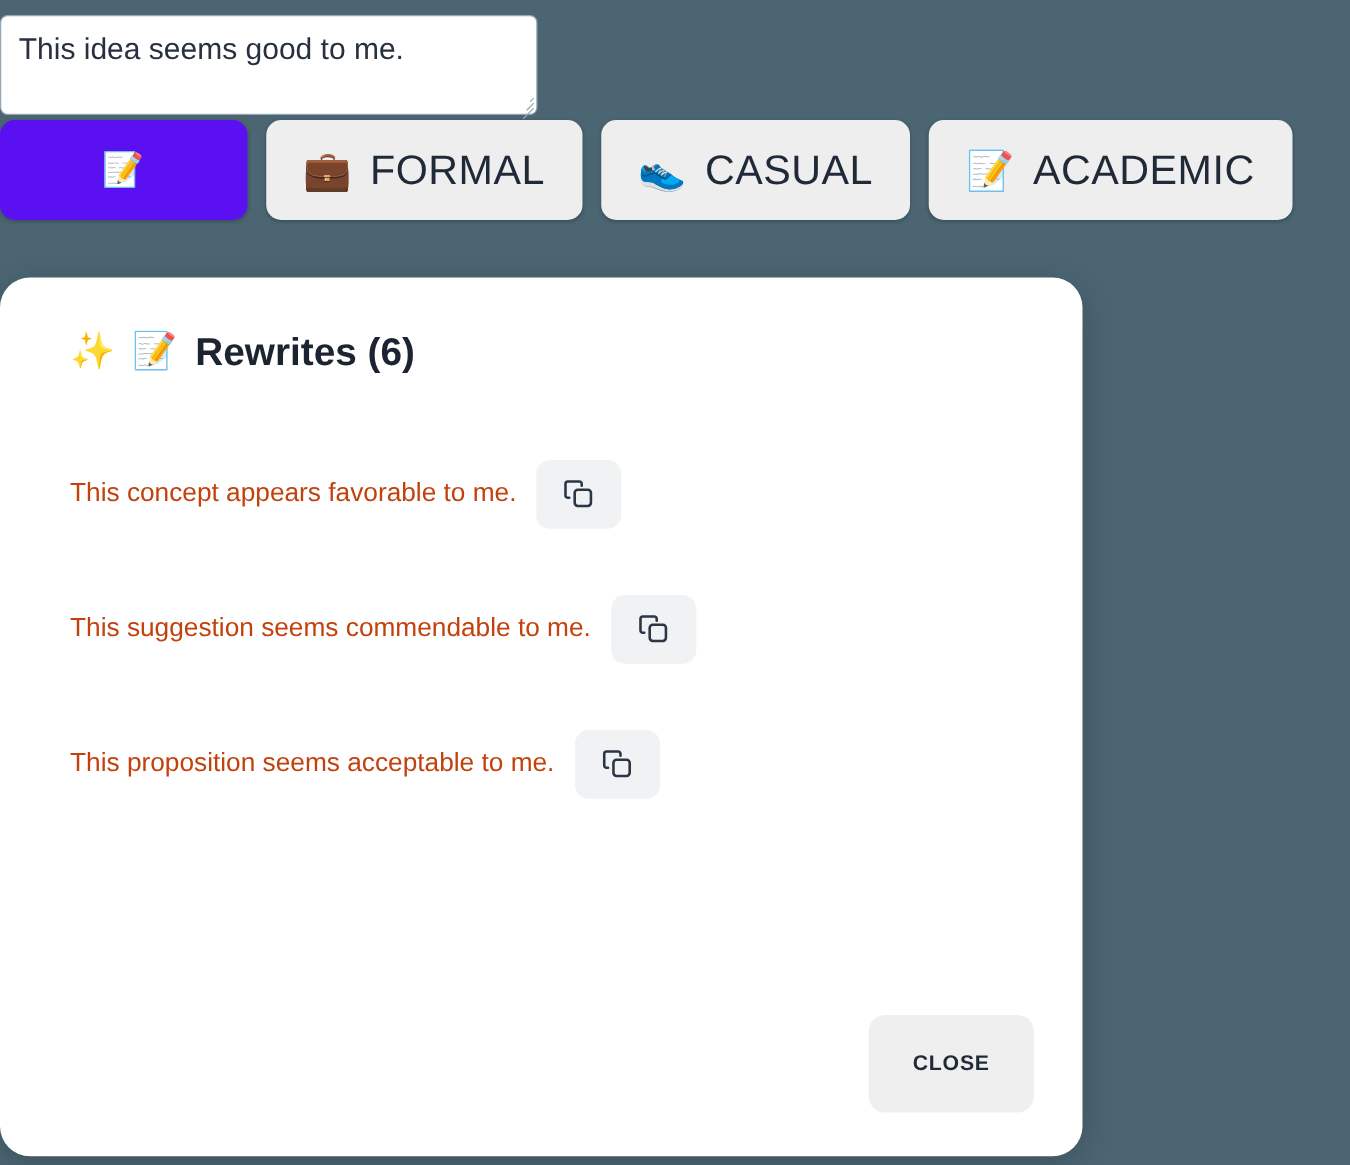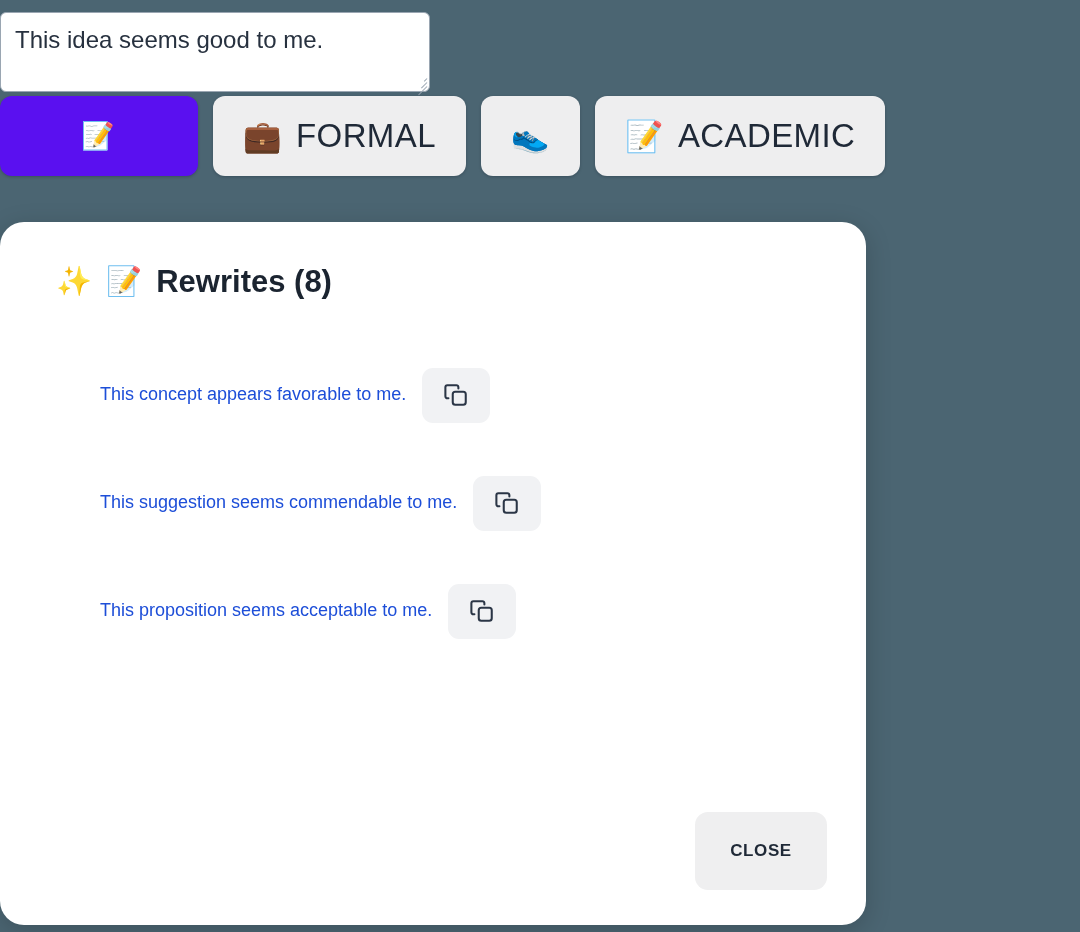--- a/index.html
+++ b/index.html
@@ -137,25 +137,24 @@
     display: flex;
     flex-direction: column;
   }
   .rewrite-item {
     display: flex;
     align-items: center;
     gap: 16px;
     height: 108px;
   }
   .rewrite-text {
-    font-size: 18px;
-    color: #1d4ed8;
+    font-size: 21px;
+    color: #c2410c;
     line-height: 1.2;
     white-space: nowrap;
-    margin-left: 44px;
   }
   .copy-btn {
     width: 68px;
     height: 55px;
     flex: 0 0 auto;
     background: #f1f2f4;
     border: none;
     border-radius: 11px;
     display: flex;
     align-items: center;
@@ -206,37 +205,38 @@
 
   <button class="tone-btn ghost">
     <span class="emo">💼</span>
     <span>FORMAL</span>
   </button>
 
   <span class="btn-gap"></span>
 
   <button class="tone-btn ghost">
     <span class="emo">👟</span>
+    <span>CASUAL</span>
   </button>
 
   <span class="btn-gap"></span>
 
   <button class="tone-btn ghost">
     <span class="emo">📝</span>
     <span>ACADEMIC</span>
   </button>
 
 </div>
 
 <div class="card">
 
   <h2 class="card-title">
     <span class="emo">✨</span>
     <span class="emo">📝</span>
-    <span>Rewrites (8)</span>
+    <span>Rewrites (6)</span>
   </h2>
 
   <div class="rewrite-list">
 
     <div class="rewrite-item">
       <span class="rewrite-text">This concept appears favorable to me.</span>
       <button class="copy-btn">
         <span>
           <svg width="26" height="26" viewBox="0 0 24 24" fill="none" stroke="#2b3646" stroke-width="1.9" stroke-linecap="round" stroke-linejoin="round">
             <rect x="9" y="9" width="12" height="12" rx="2.3"></rect>

